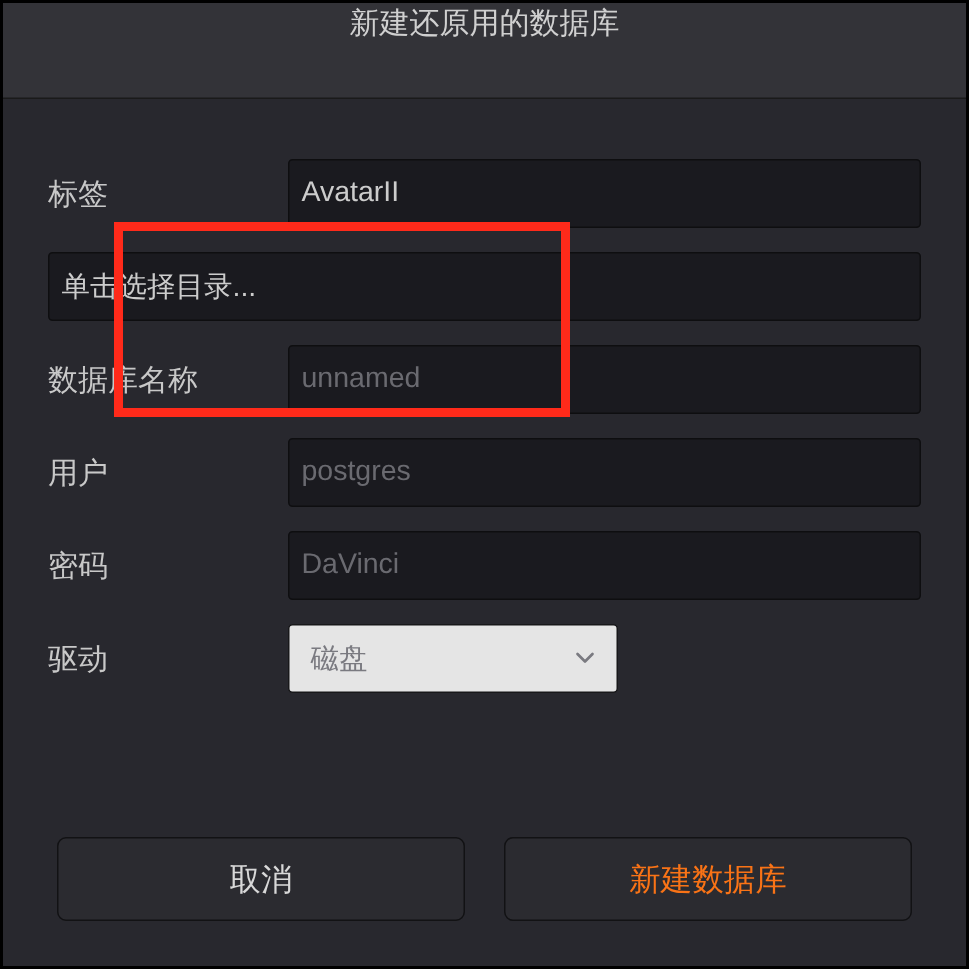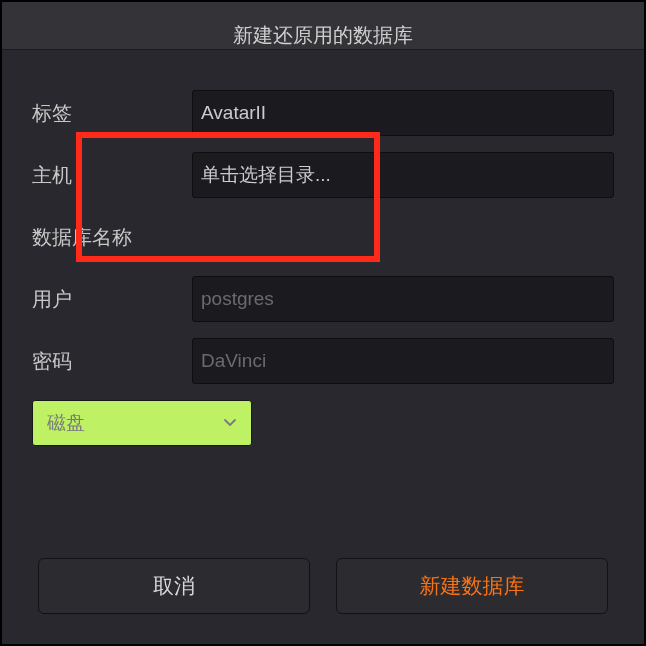--- a/index.html
+++ b/index.html
@@ -17,23 +17,23 @@
     }
     .dialog {
       width: 100%;
       height: 100%;
       display: flex;
       flex-direction: column;
       border: 2px solid #000;
     }
     .titlebar {
       background: #333338;
-      height: 48px;
+      height: 64px;
       display: flex;
-      align-items: flex-end;
+      align-items: flex-start;
       justify-content: center;
       font-size: 20px;
       color: #d0d0d0;
       font-weight: 400;
       border-bottom: 1px solid #1a1a1a;
     }
     .content {
       flex: 1;
       padding: 40px 30px 20px 30px;
       position: relative;
@@ -68,21 +68,21 @@
     .form-input.placeholder {
       color: #6a6a70;
     }
     .form-input.value {
       color: #cccccc;
     }
     .form-select {
       position: relative;
       width: 220px;
       height: 46px;
-      background: #bef264;
+      background: #e5e5e5;
       border: 1px solid #18181a;
       border-radius: 3px;
       padding: 0 14px;
       font-size: 19px;
       color: #7a7a80;
       display: flex;
       align-items: center;
       justify-content: space-between;
     }
     .chevron {
@@ -137,45 +137,48 @@
   <div class="content">
 
     <div class="form-row">
       <div class="form-label">标签</div>
       <div class="form-input value">
         <span>AvatarII</span>
       </div>
     </div>
 
     <div class="form-row">
-      <div class="form-label">主机</div>
       <div class="form-input value">
         <span>单击选择目录...</span>
       </div>
     </div>
 
     <div class="form-row">
       <div class="form-label">数据库名称</div>
+      <div class="form-input placeholder">
+        <span>unnamed</span>
+      </div>
     </div>
 
     <div class="form-row">
       <div class="form-label">用户</div>
       <div class="form-input placeholder">
         <span>postgres</span>
       </div>
     </div>
 
     <div class="form-row">
       <div class="form-label">密码</div>
       <div class="form-input placeholder">
         <span>DaVinci</span>
       </div>
     </div>
 
     <div class="form-row">
+      <div class="form-label">驱动</div>
       <div class="form-select">
         <span>磁盘</span>
         <span class="chevron">
           <svg viewBox="0 0 14 14" width="14" height="14">
               <path d="M2 4 L7 9 L12 4" stroke="#7a7a80" stroke-width="1.8" fill="none" stroke-linecap="round" stroke-linejoin="round"></path>
             </svg>
         </span>
       </div>
     </div>
 

